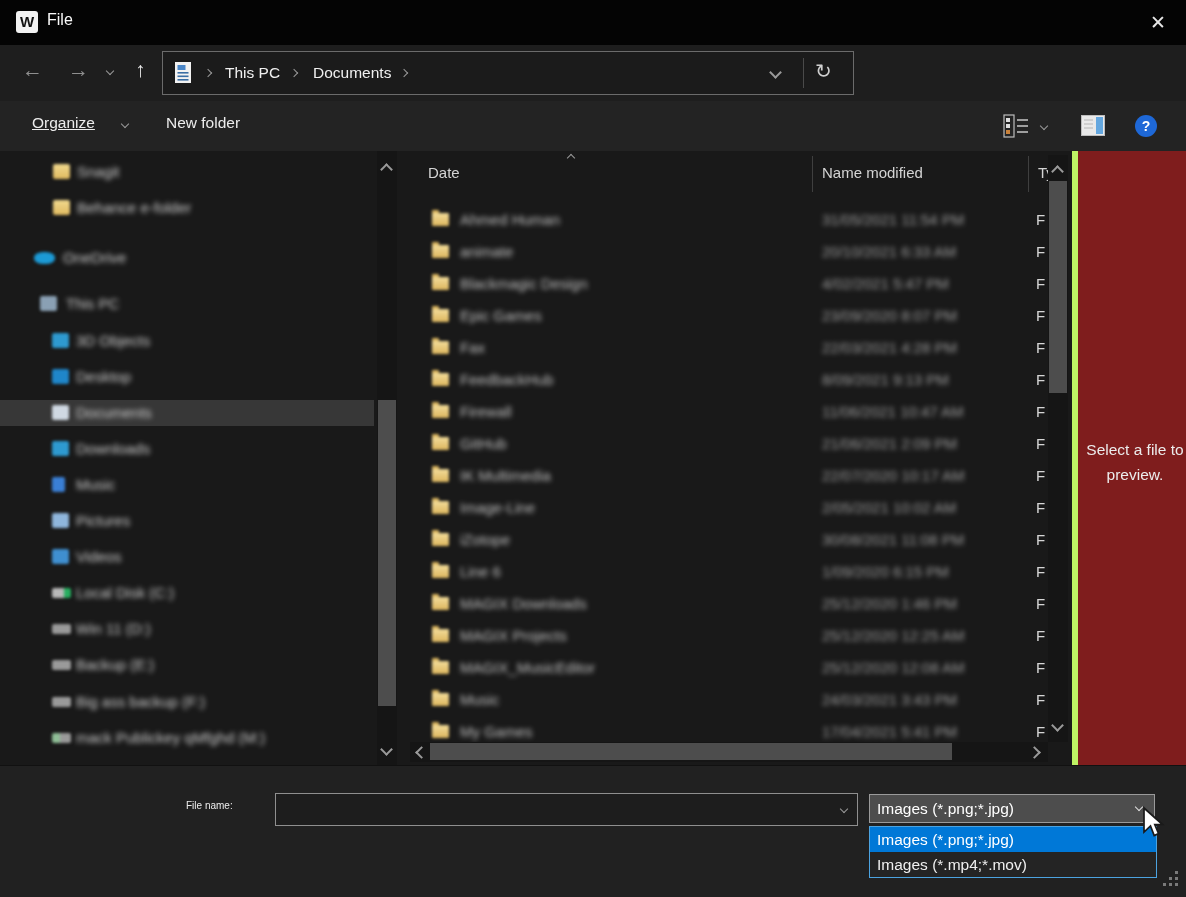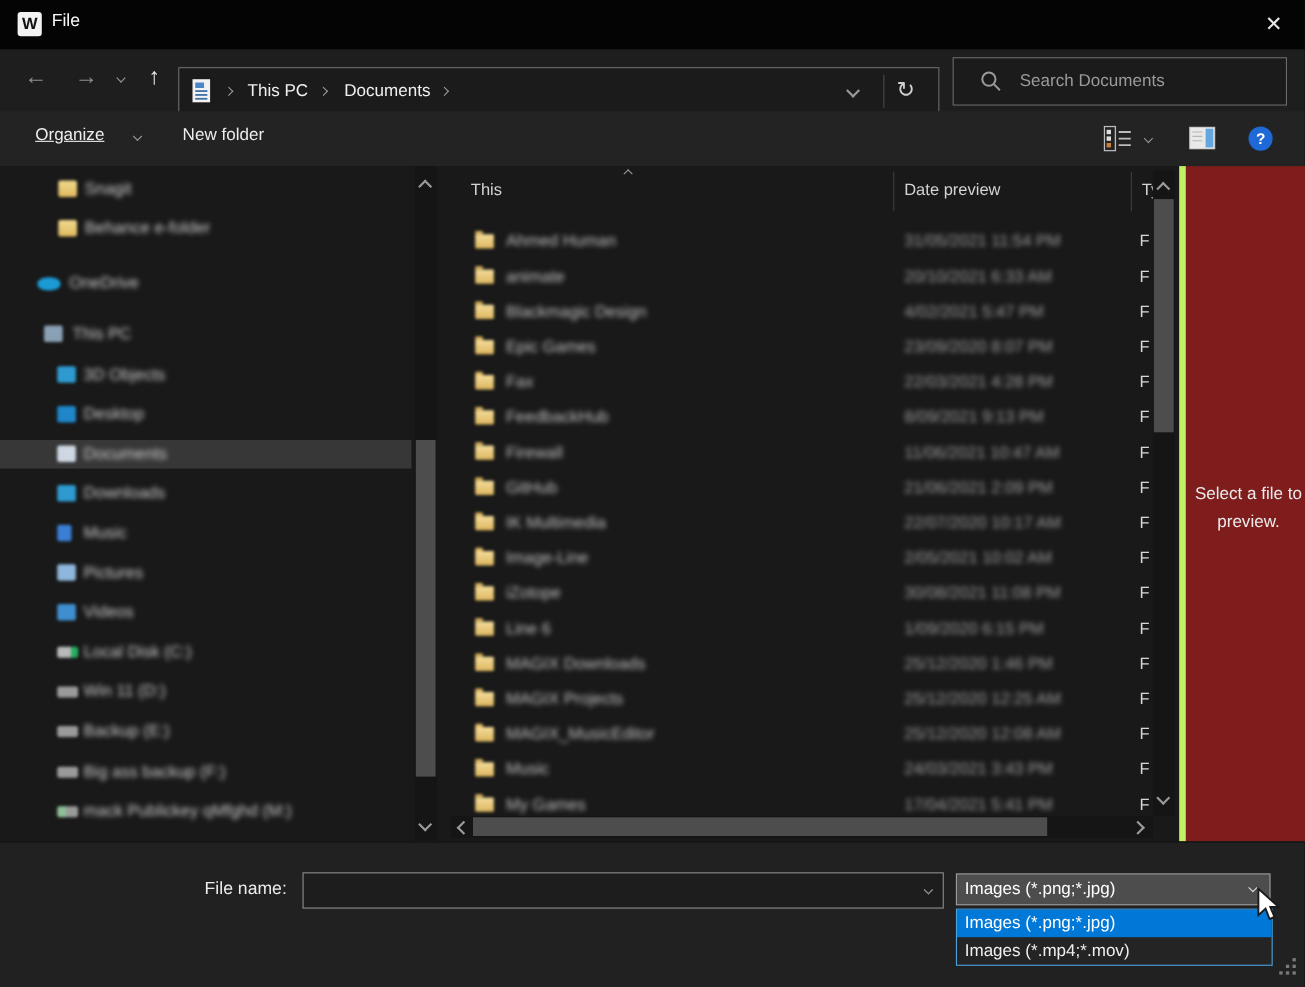--- a/index.html
+++ b/index.html
@@ -21,21 +21,21 @@
   .titlebar{left:0;top:0;width:1186px;height:45px;background:#040404;}
   .appico{left:16px;top:11px;width:22px;height:22px;background:#f2f2f2;border-radius:3px;color:#111;font-weight:bold;font-size:15px;text-align:center;line-height:22px;}
   .apptitle{left:47px;top:11px;font-size:16px;color:#fafafa;}
   .closebtn{left:1143px;top:8px;width:30px;height:30px;font-size:19px;color:#e8e8e8;text-align:center;line-height:30px;}
 
   
   .navbar{left:0;top:45px;width:1186px;height:56px;background:#1e1e1e;}
   .navglyph{font-size:21px;color:#8f8f8f;top:13px;}
   .navglyph.lit{color:#eaeaea;}
   .box{background:#1b1b1b;border:1px solid #6b6b6b;}
-  .addressbar{left:162px;top:16px;width:690px;height:42px;}
+  .addressbar{left:162px;top:6px;width:690px;height:42px;}
   .crumbtxt{color:#f0f0f0;font-size:15.5px;line-height:42px;}
   .searchbox{left:866px;top:7px;width:302px;height:42px;}
   .searchbox input{position:absolute;left:58px;top:0;width:230px;height:40px;background:transparent;border:0;outline:none;color:#c9c9c9;font-size:15.5px;font-family:"Liberation Sans",sans-serif;}
   .searchbox input::placeholder{color:#9a9a9a;opacity:1;}
   .vdivider{width:1px;height:30px;background:#4a4a4a;top:6px;}
 
   
   .toolbar{left:0;top:101px;width:1186px;height:50px;background:#232323;}
   .toollabel{color:#ececec;font-size:15.5px;top:13px;}
   .helpico{width:22px;height:22px;border-radius:50%;background:#1e68d7;color:#fff;text-align:center;line-height:22px;font-size:14px;font-weight:bold;top:14px;}
@@ -81,21 +81,21 @@
   .fname{position:absolute;left:50px;color:#c9c9c9;white-space:nowrap;}
   .fdate{position:absolute;left:412px;color:#a3a3a3;white-space:nowrap;}
   .ftype{position:absolute;left:626px;color:#d6d6d6;}
 
   
   .preview{left:1072px;top:0;width:114px;height:614px;background:#7f1d1d;border-left:6px solid #bef264;}
   .pvmsg{position:absolute;left:4px;top:286px;width:106px;text-align:center;color:#ececec;line-height:25px;font-size:15.5px;}
 
   
   .bottombar{left:0;top:765px;width:1186px;height:132px;background:#212121;border-top:1px solid #111;}
-  .fnlabel{left:186px;top:34px;color:#ececec;font-size:16px;}
+  .fnlabel{left:186px;top:34px;color:#ececec;font-size:10px;}
   .fninput{left:275px;top:27px;width:581px;height:31px;background:#1d1d1d;border:1px solid #8f8f8f;}
   .fninput input{position:absolute;inset:0;width:100%;height:100%;background:transparent;border:0;outline:none;color:#e6e6e6;padding:0 24px 0 8px;font-family:"Liberation Sans",sans-serif;font-size:15px;box-sizing:border-box;}
   .combo{left:869px;top:28px;width:284px;height:27px;background:#4d4d4d;border:1px solid #9a9a9a;color:#fff;line-height:27px;}
   .combo .val{position:absolute;left:7px;top:0;font-size:15.5px;}
   .ddlist{left:869px;top:60px;width:288px;height:52px;background:#242424;border:1px solid #4ca3e0;box-sizing:border-box;z-index:5;}
   .ddopt{position:absolute;left:0;width:286px;height:25px;line-height:25px;color:#efefef;padding-left:7px;box-sizing:border-box;font-size:15.5px;white-space:nowrap;}
   .ddopt.selopt{background:#0078d7;color:#fff;}
 
   .grip{left:1163px;top:105px;width:3px;height:3px;background:transparent;
         box-shadow:12px 0 #7a7a7a,6px 6px #7a7a7a,12px 6px #7a7a7a,0 12px #7a7a7a,6px 12px #7a7a7a,12px 12px #7a7a7a;}
@@ -129,27 +129,20 @@
       <span class="chev sm right abs" style="left:42px;top:18px;"></span>
       <span class="abs crumbtxt" style="left:62px;">This PC</span>
       <span class="chev sm right abs" style="left:128px;top:18px;"></span>
       <span class="abs crumbtxt" style="left:150px;">Documents</span>
       <span class="chev sm right abs" style="left:238px;top:18px;"></span>
       <span class="chev down abs" style="left:608px;top:16px;"></span>
       <div class="abs vdivider" style="left:640px;"></div>
       <div class="abs" style="left:652px;top:7px;font-size:20px;color:#cfcfcf;">↻</div>
     </div>
 
-    <div class="abs box searchbox">
-      <svg class="abs" style="left:24px;top:11px;" width="20" height="20">
-        <circle cx="8" cy="8" r="6" fill="none" stroke="#9a9a9a" stroke-width="1.8"></circle>
-        <line x1="12.5" y1="12.5" x2="18" y2="18" stroke="#9a9a9a" stroke-width="1.8"></line>
-      </svg>
-      <input placeholder="Search Documents" style="">
-    </div>
   </div>
 
   <div class="abs toolbar">
     <span class="abs toollabel" style="left:32px;text-decoration:underline;">Organize</span>
     <span class="chev sm down abs" style="left:122px;top:20px;"></span>
     <span class="abs toollabel" style="left:166px;">New folder</span>
 
     <svg class="abs" style="left:1003px;top:13px;" width="26" height="24">
       <rect x="1" y="1" width="10" height="22" fill="none" stroke="#bdbdbd" stroke-width="1.2"></rect>
       <rect x="3" y="4" width="4" height="4" fill="#dddddd"></rect>
@@ -243,23 +236,23 @@
       <div class="abs vsb" style="left:377px;top:0;width:20px;height:614px;">
         <span class="chev up sbchev" style="left:5px;top:14px;"></span>
         <div class="thumb" style="top:249px;height:306px;"></div>
         <span class="chev down sbchev" style="left:5px;top:594px;"></span>
       </div>
     </div>
 
     <div class="abs filelist">
       <div class="flheader">
         <span class="chev sm up abs" style="left:158px;top:4px;"></span>
-        <span class="abs" style="left:18px;top:13px;">This</span>
+        <span class="abs" style="left:18px;top:13px;">Date</span>
         <div class="colsep" style="left:402px;"></div>
-        <span class="abs" style="left:412px;top:13px;">Date preview</span>
+        <span class="abs" style="left:412px;top:13px;">Name modified</span>
         <div class="colsep" style="left:618px;"></div>
         <span class="abs" style="left:628px;top:13px;">Ty</span>
       </div>
 
       <div class="frows">
         <div class="frow" style="top:4px;">
             <span class="fico blurico"></span>
             <span class="fname blurtxt">Ahmed Human</span>
             <span class="fdate blurtxt">31/05/2021 11:54 PM</span>
             <span class="ftype">F</span>

